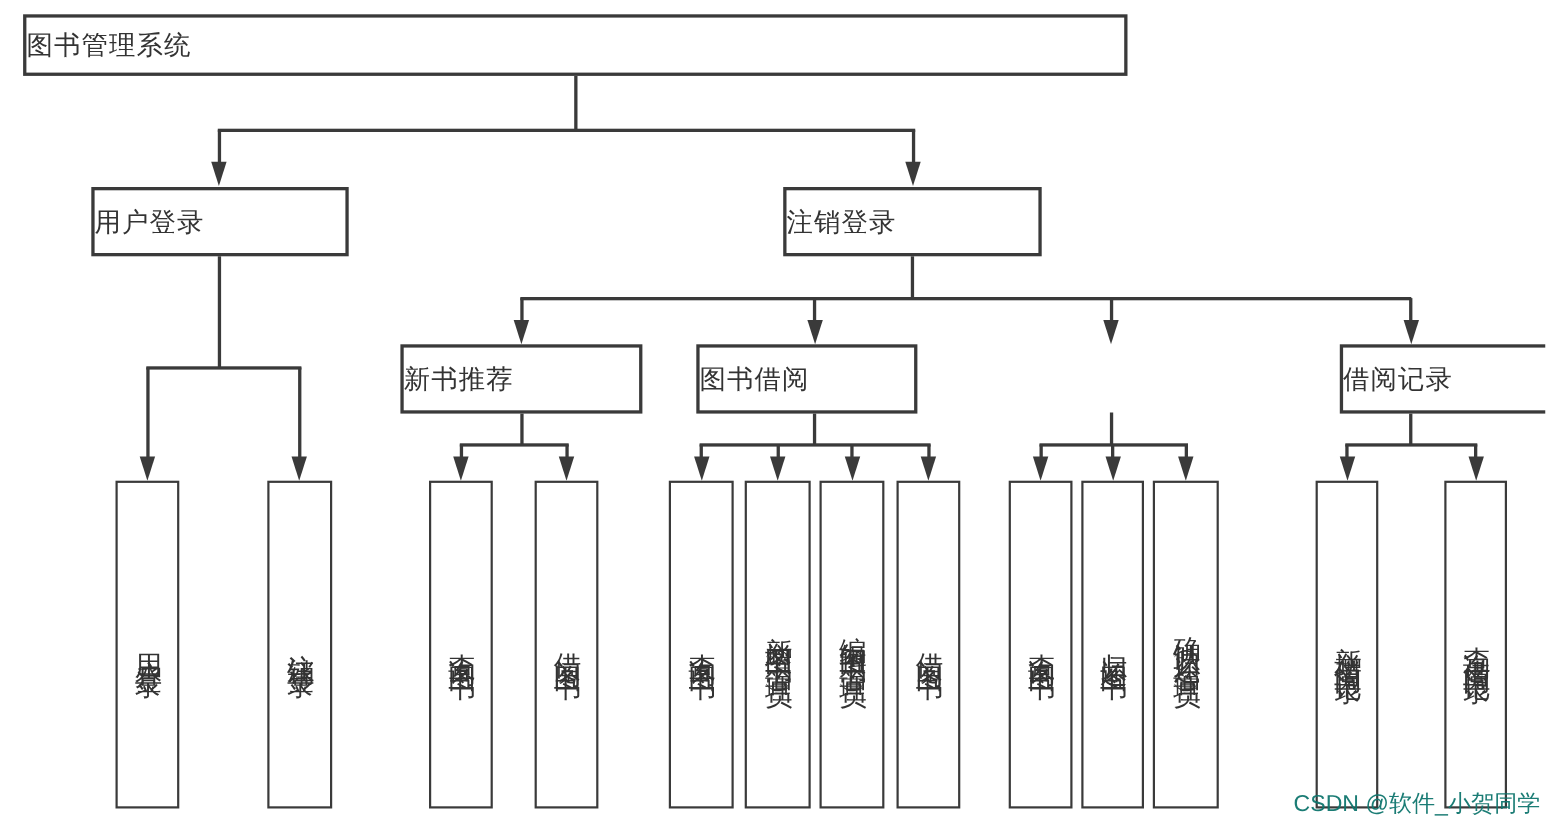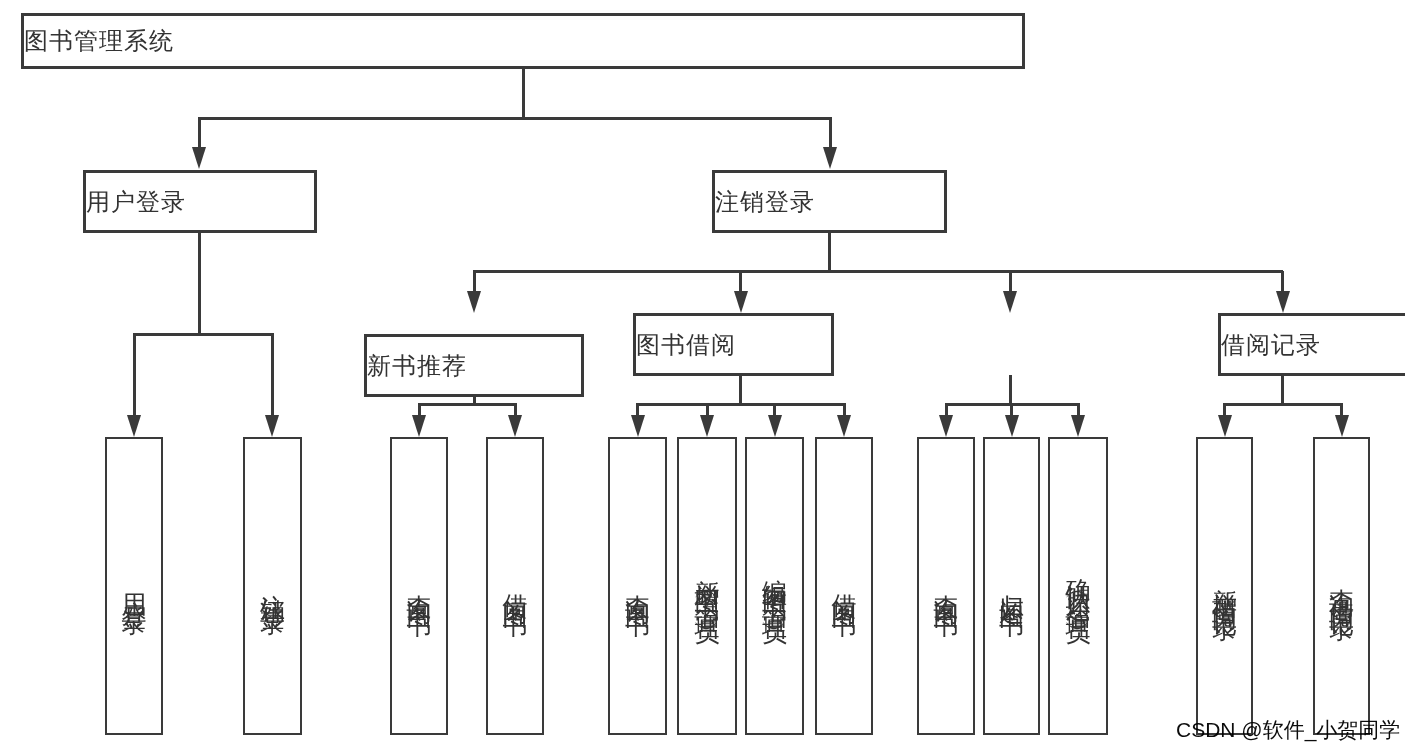--- a/index.html
+++ b/index.html
@@ -25,21 +25,21 @@
   
   .vl{position:absolute;width:3px;background:#3a3a3a;z-index:1;}
   .hl{position:absolute;height:3px;background:#3a3a3a;z-index:1;}
   .ah{
     position:absolute;width:0;height:0;z-index:1;
     border-left:7px solid transparent;border-right:7px solid transparent;
     border-top:22px solid #3a3a3a;
   }
   .watermark{
     position:absolute;left:1176px;top:716px;z-index:6;
-    font-size:21px;color:#000000;white-space:nowrap;opacity:0.95;
+    font-size:21px;color:#0f766e;white-space:nowrap;opacity:0.95;
   }
 </style>
 </head>
 <body>
 
 <div class="canvas">
 
   <div class="vl" style="left:521.5px;top:69px;height:50px;"></div>
   <div class="hl" style="left:197.5px;top:117px;width:634px;"></div>
   <div class="vl" style="left:197.5px;top:118px;height:31px;"></div>
@@ -103,21 +103,21 @@
     <span>图书管理系统</span>
   </div>
 
   <div class="hbox" style="left:83px;top:170px;width:234px;height:63px;">
     <span>用户登录</span>
   </div>
   <div class="hbox" style="left:712px;top:170px;width:235px;height:63px;">
     <span>注销登录</span>
   </div>
 
-  <div class="hbox" style="left:364px;top:313px;width:220px;height:63px;margin-top:21px;">
+  <div class="hbox" style="left:364px;top:313px;width:220px;height:63px;">
     <span>新书推荐</span>
   </div>
   <div class="hbox" style="left:633px;top:313px;width:201px;height:63px;">
     <span>图书借阅</span>
   </div>
   <div class="hbox" style="left:1172px;top:313px;width:221px;height:63px;margin-left:46px;">
     <span>借阅记录</span>
   </div>
 
   <div class="vbox" style="left:105px;top:437px;width:58px;height:298px;">

